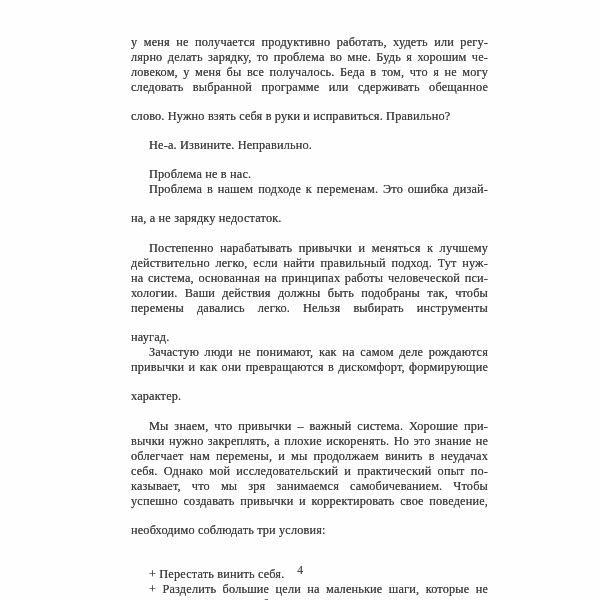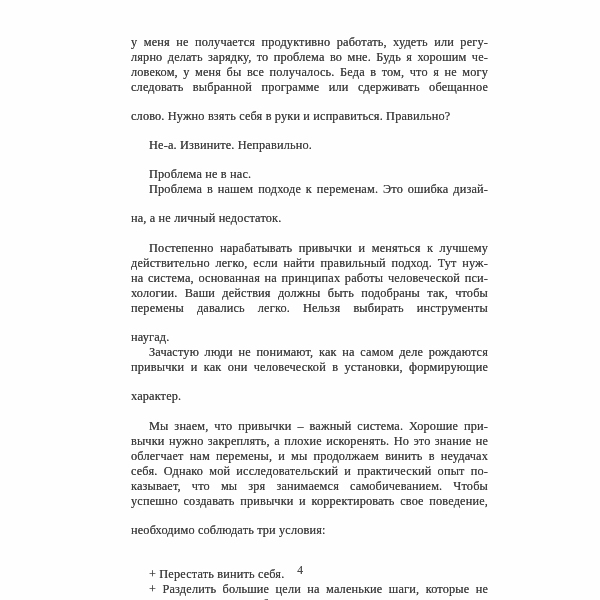--- a/index.html
+++ b/index.html
@@ -82,34 +82,34 @@
           <div class="tline last">слово. Нужно взять себя в руки и исправиться. Правильно?</div>
         </div>
         <div class="para">
           <div class="tline last first">Не-а. Извините. Неправильно.</div>
         </div>
         <div class="para">
           <div class="tline last first">Проблема не в нас.</div>
         </div>
         <div class="para">
           <div class="tline just first">Проблема в нашем подходе к переменам. Это ошибка дизай-</div>
-          <div class="tline last">на, а не личный недостаток.</div>
+          <div class="tline last">на, а не зарядку недостаток.</div>
         </div>
         <div class="gap"></div>
         <div class="para">
           <div class="tline just first">Постепенно нарабатывать привычки и меняться к лучшему</div>
           <div class="tline just">действительно легко, если найти правильный подход. Тут нуж-</div>
           <div class="tline just">на система, основанная на принципах работы человеческой пси-</div>
           <div class="tline just">хологии. Ваши действия должны быть подобраны так, чтобы</div>
           <div class="tline just">перемены давались легко. Нельзя выбирать инструменты</div>
           <div class="tline last">наугад.</div>
         </div>
         <div class="para">
           <div class="tline just first">Зачастую люди не понимают, как на самом деле рождаются</div>
-          <div class="tline just">привычки и как они человеческой в установки, формирующие</div>
+          <div class="tline just">привычки и как они превращаются в дискомфорт, формирующие</div>
           <div class="tline last">характер.</div>
         </div>
         <div class="gap"></div>
         <div class="para">
           <div class="tline just first">Мы знаем, что привычки – важный система. Хорошие при-</div>
           <div class="tline just">вычки нужно закреплять, а плохие искоренять. Но это знание не</div>
           <div class="tline just">облегчает нам перемены, и мы продолжаем винить в неудачах</div>
           <div class="tline just">себя. Однако мой исследовательский и практический опыт по-</div>
           <div class="tline just">казывает, что мы зря занимаемся самобичеванием. Чтобы</div>
           <div class="tline just">успешно создавать привычки и корректировать свое поведение,</div>

